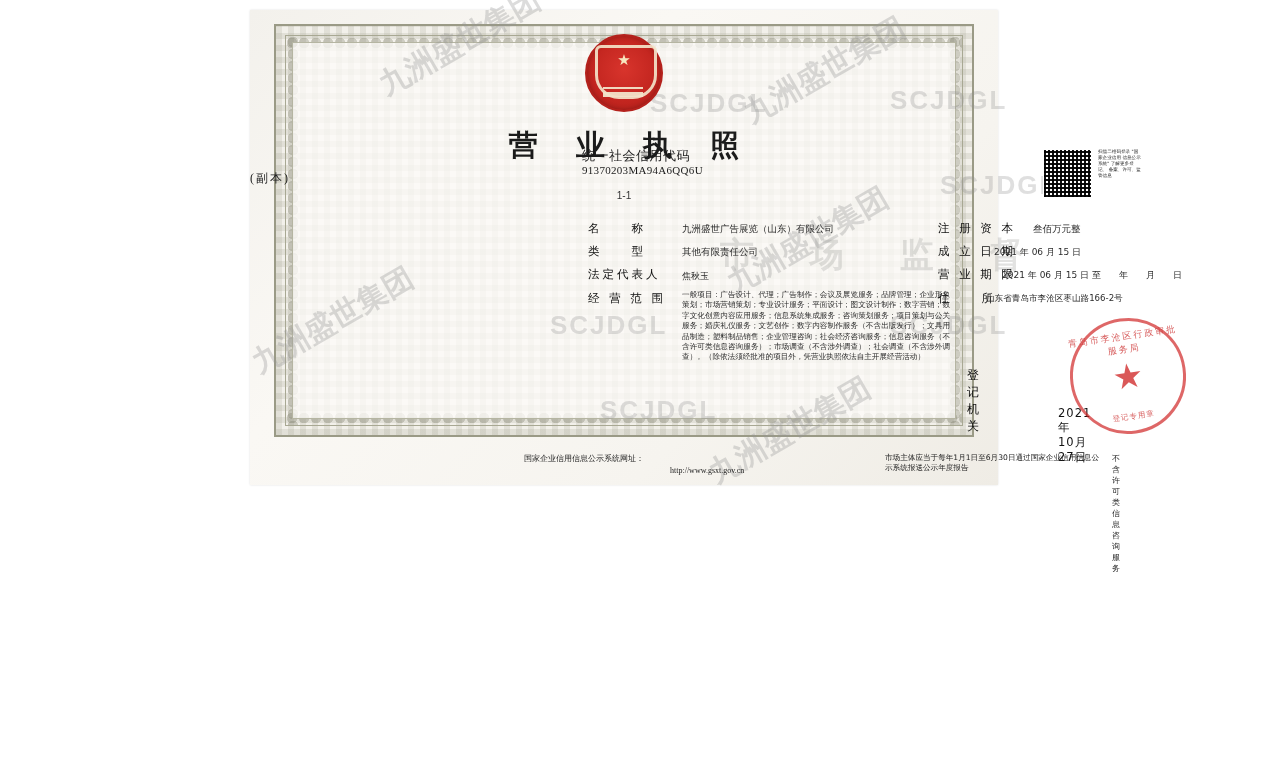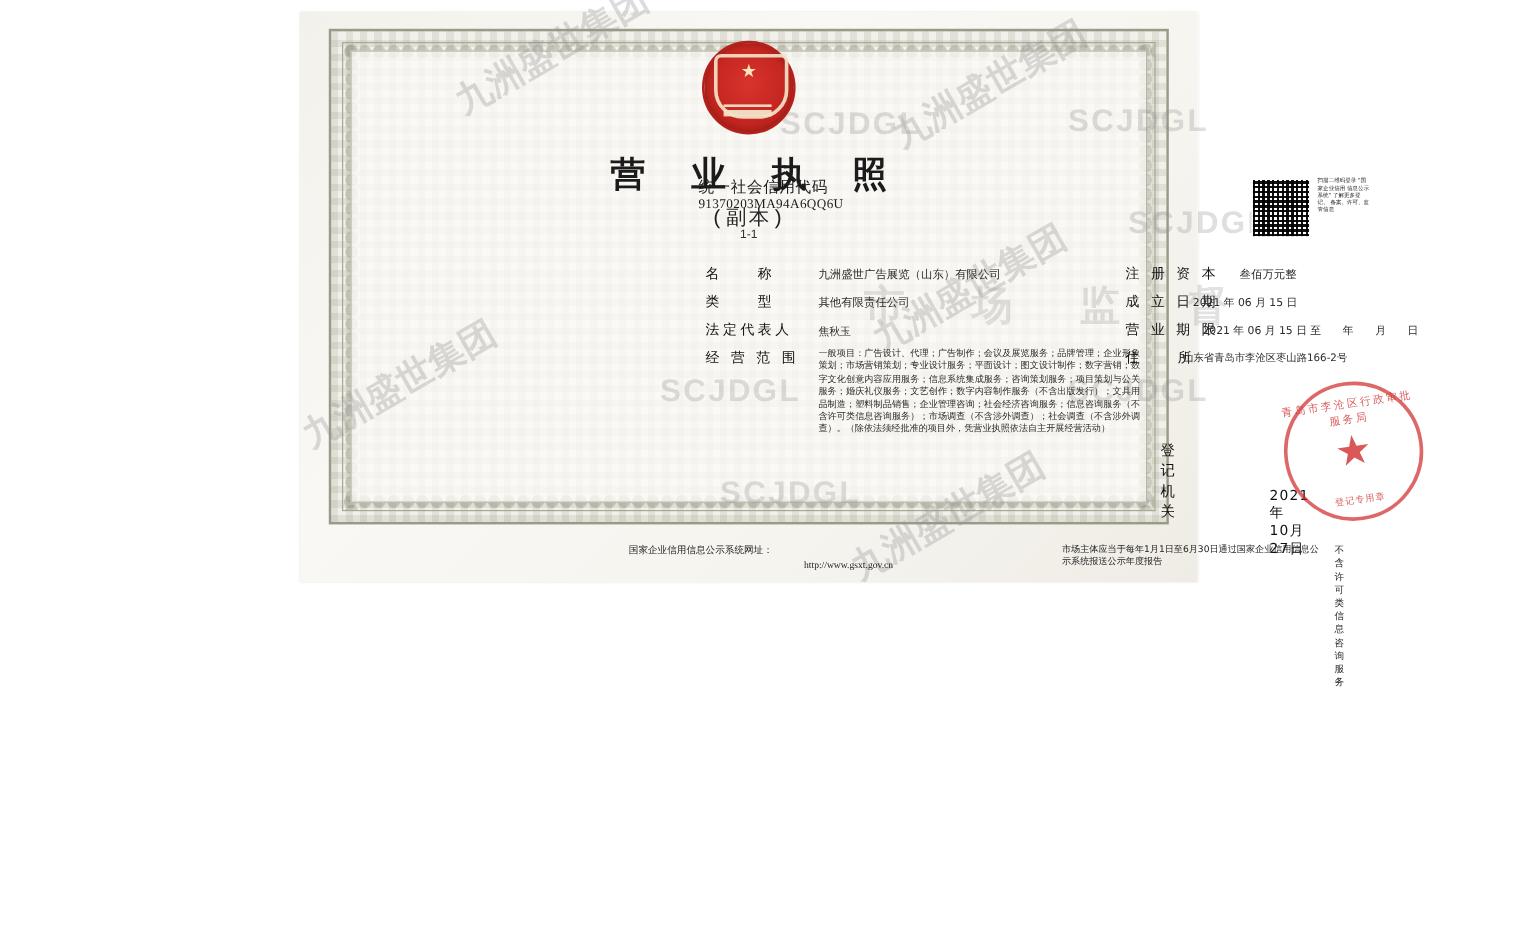--- a/index.html
+++ b/index.html
@@ -139,23 +139,23 @@
     font-size: 29px;
     font-weight: bold;
     letter-spacing: 14px;
     color: #1b1b1b;
     text-indent: 14px;
   }
   .title-sub {
     position: absolute;
     left: 0; right: 0;
     top: 160px;
-    text-align: center;
-    font-family: Liberation Mono, monospace;
-    font-size: 17px;
+    text-align: left;
+    font-family: Liberation Serif, serif;
+    font-size: 12px;
     color: #222;
     letter-spacing: 2px;
   }
   .title-index {
     position: absolute;
     left: 0; right: 0;
     top: 180px;
     text-align: center;
     font-size: 10px;
     color: #333;

